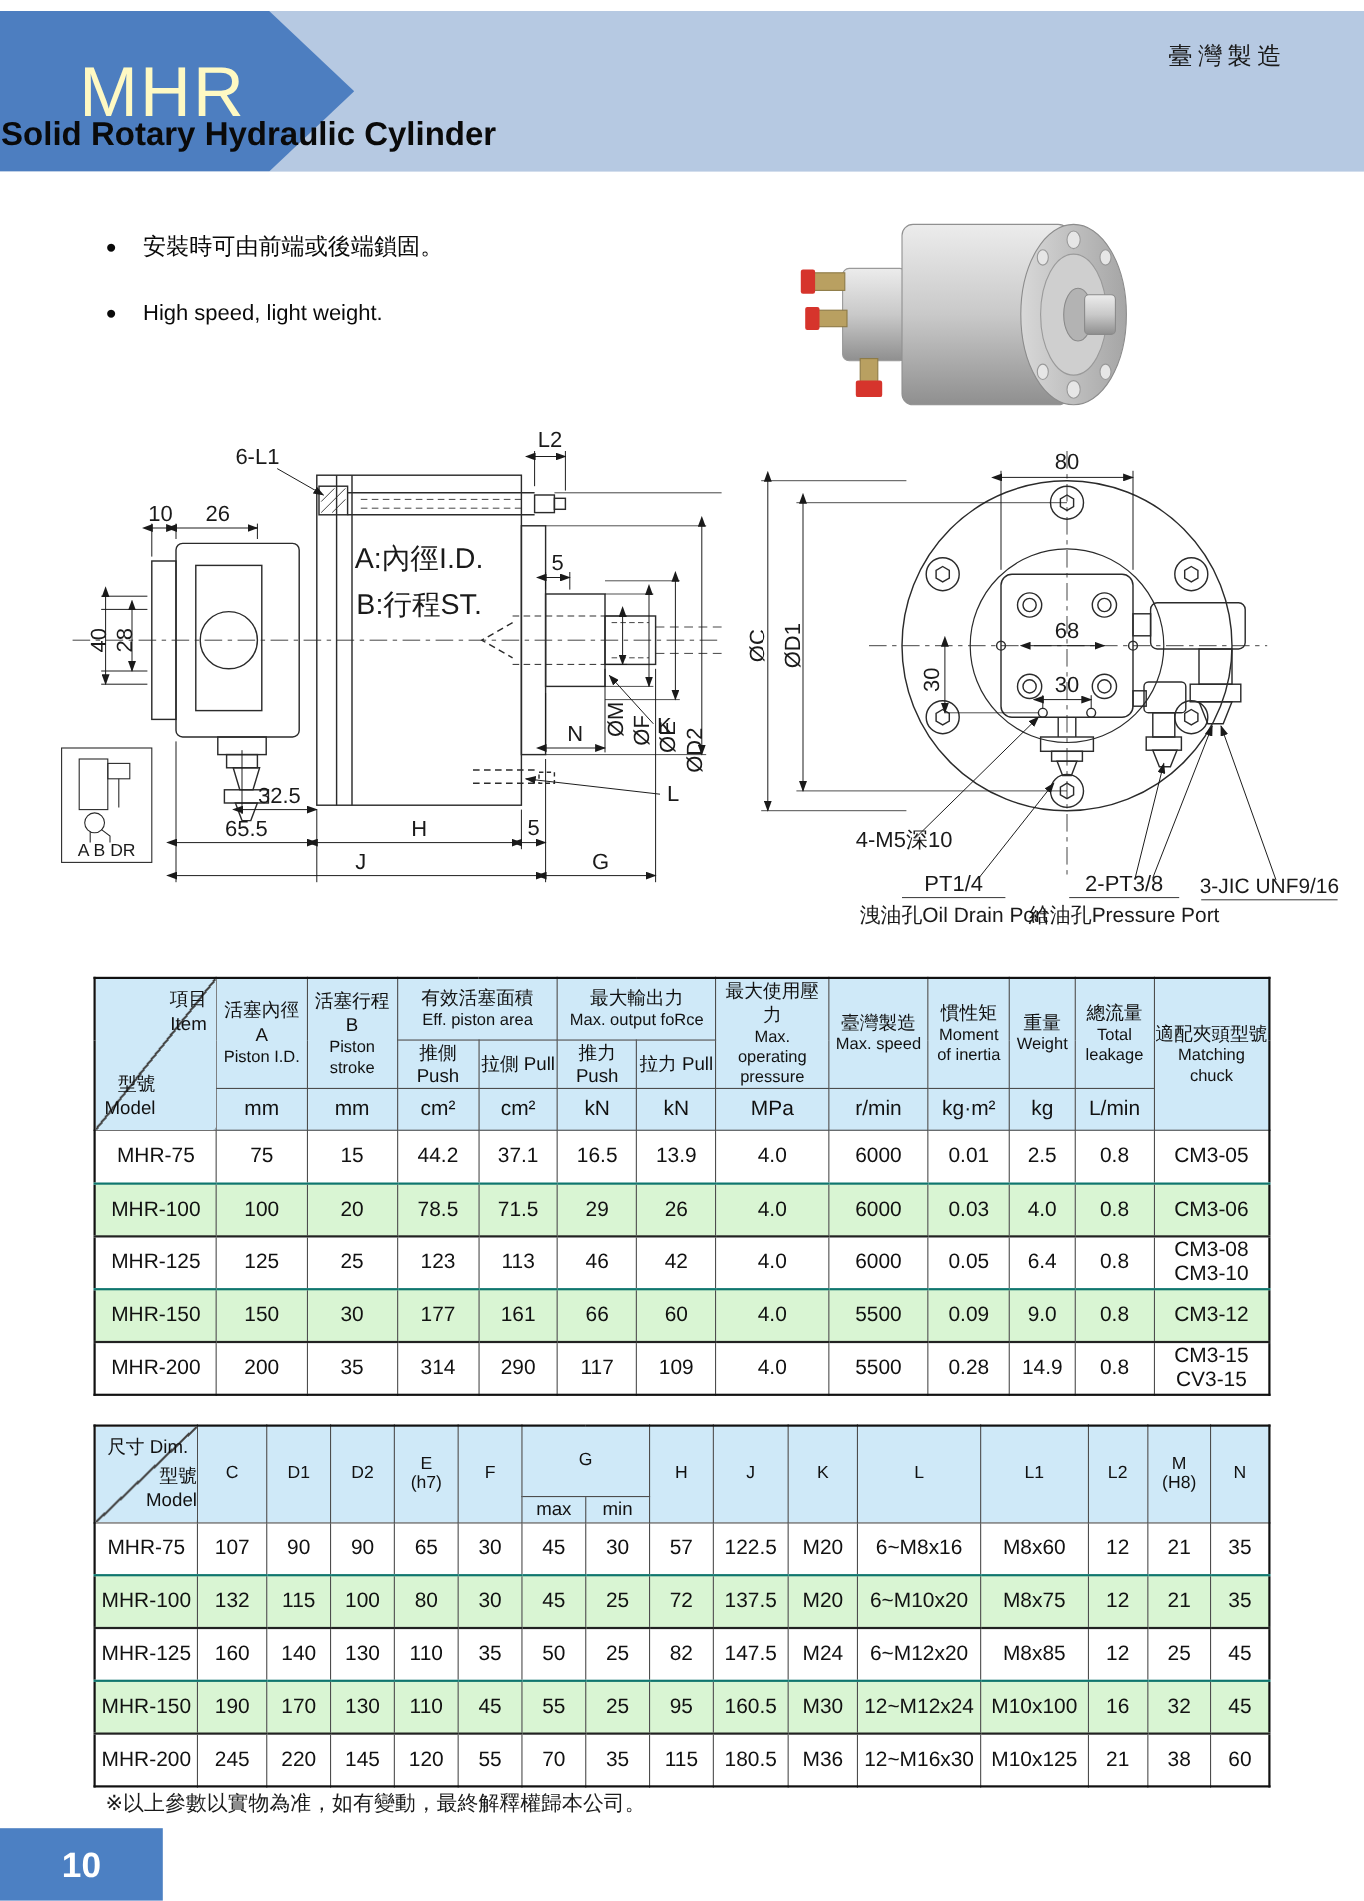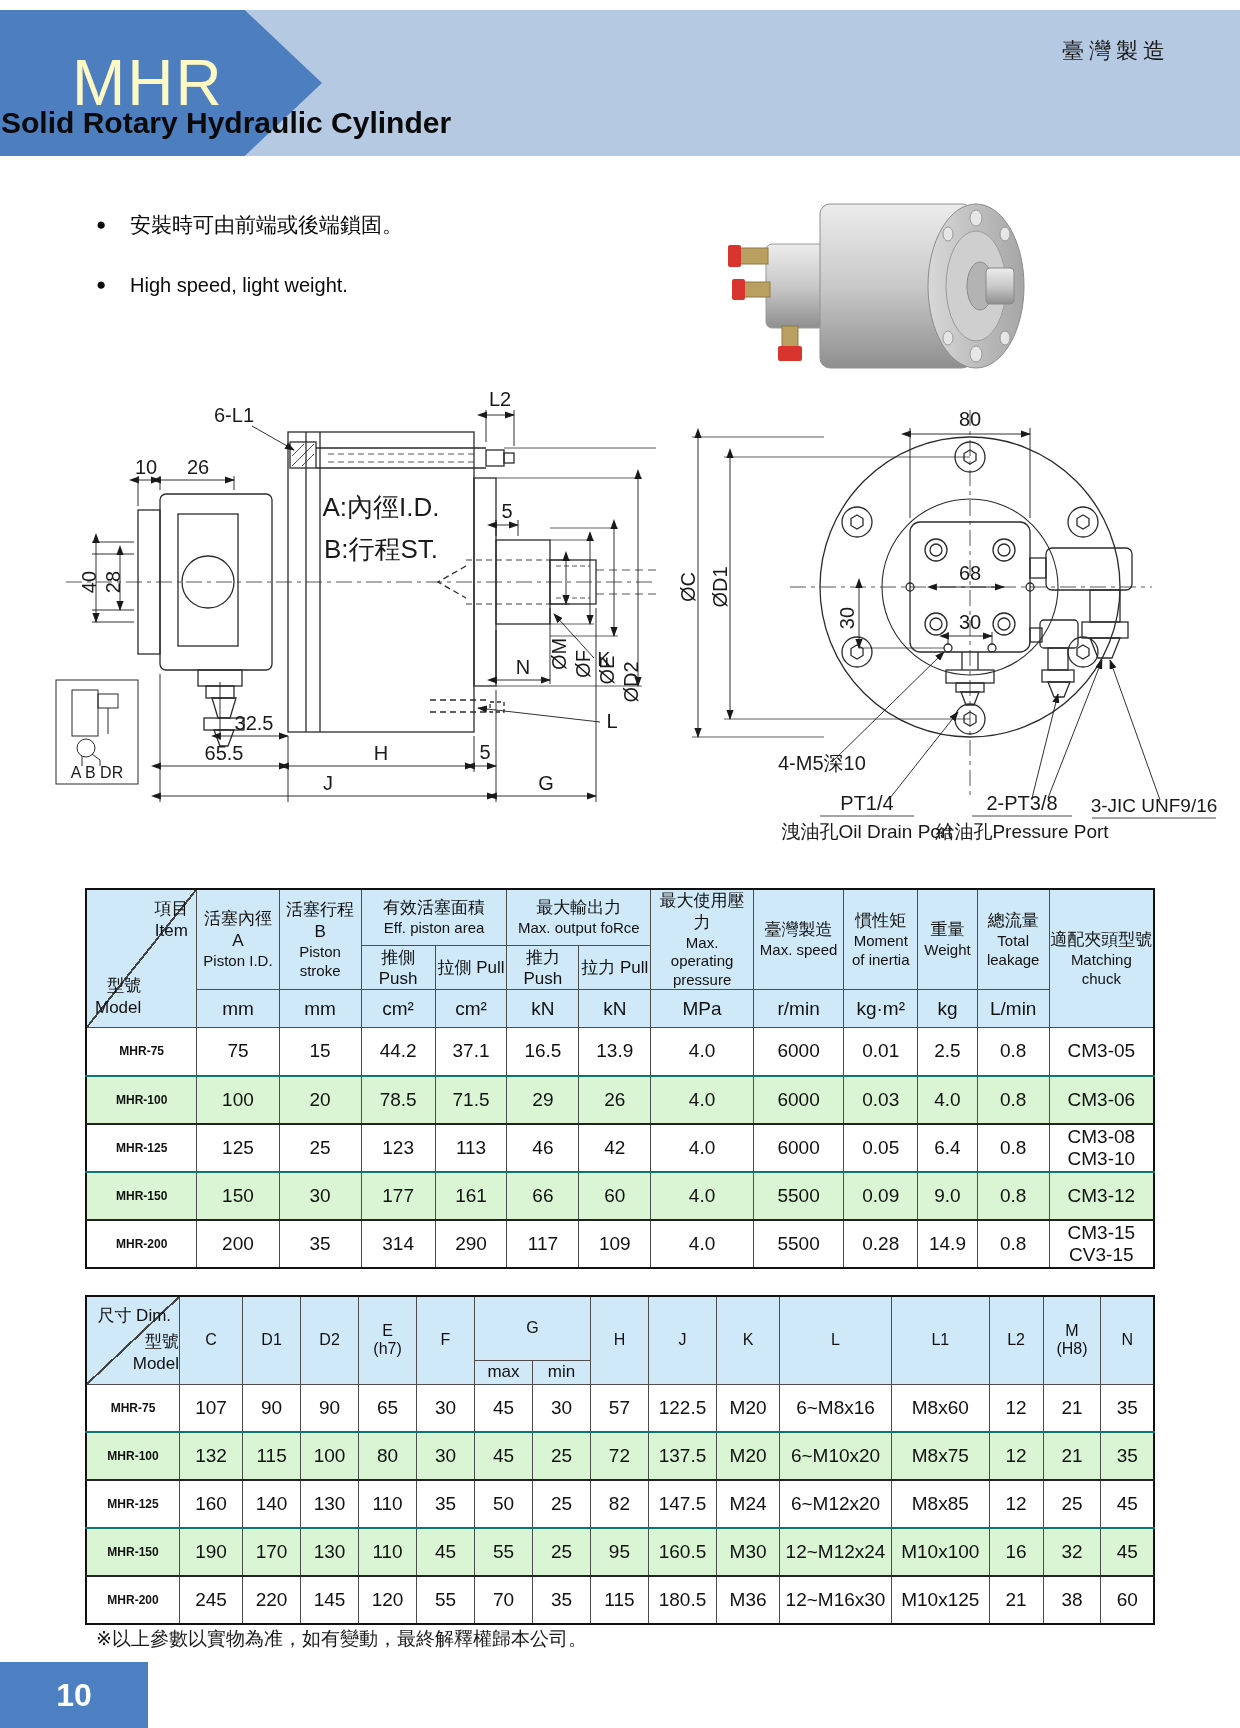--- a/index.html
+++ b/index.html
@@ -35,21 +35,21 @@
   
   table{border-collapse:collapse;table-layout:fixed;background:#fff}
   .spec-table{position:absolute;left:85px;top:888px;width:1070px}
   .dim-table{position:absolute;left:85px;top:1295px;width:1070px}
   th,td{border:1px solid #4d4d4d;text-align:center;vertical-align:middle;white-space:pre-line}
   table{border:2px solid #111}
   thead th{background:#cfe9f8;font-weight:normal}
   .hd-zh{font-size:17px;display:block;line-height:1.3}
   .hd-en{font-size:15px;display:block;line-height:1.22}
   .unit-row th{font-size:19px;height:38px;background:#cfe9f8}
-  tbody th{font-size:12px;font-weight:bold;height:48px}
+  tbody th{font-size:19px;font-weight:normal;height:48px}
   tbody td{font-size:19px;height:48px;line-height:1.15}
   tbody tr.hl th,tbody tr.hl td{background:#d9f5d3;border-top:2px solid #0f766e;border-bottom:2px solid #222}
   .corner{position:relative;background-color:#cfe9f8;background-image:linear-gradient(to bottom right,
           rgba(0,0,0,0) calc(50% - 1px),#444 calc(50% - 1px),#444 calc(50% + 1px),rgba(0,0,0,0) calc(50% + 1px))}
   .corner .tr{position:absolute;top:8px;right:8px;font-size:17px;line-height:1.3;text-align:center}
   .corner .bl{position:absolute;bottom:8px;left:8px;font-size:17px;line-height:1.3;text-align:right}
   .sub-row th{font-size:17px;height:24px}
 
   
   .footnote{position:absolute;left:96px;top:1626px;font-size:19px;color:#1a1a1a}

